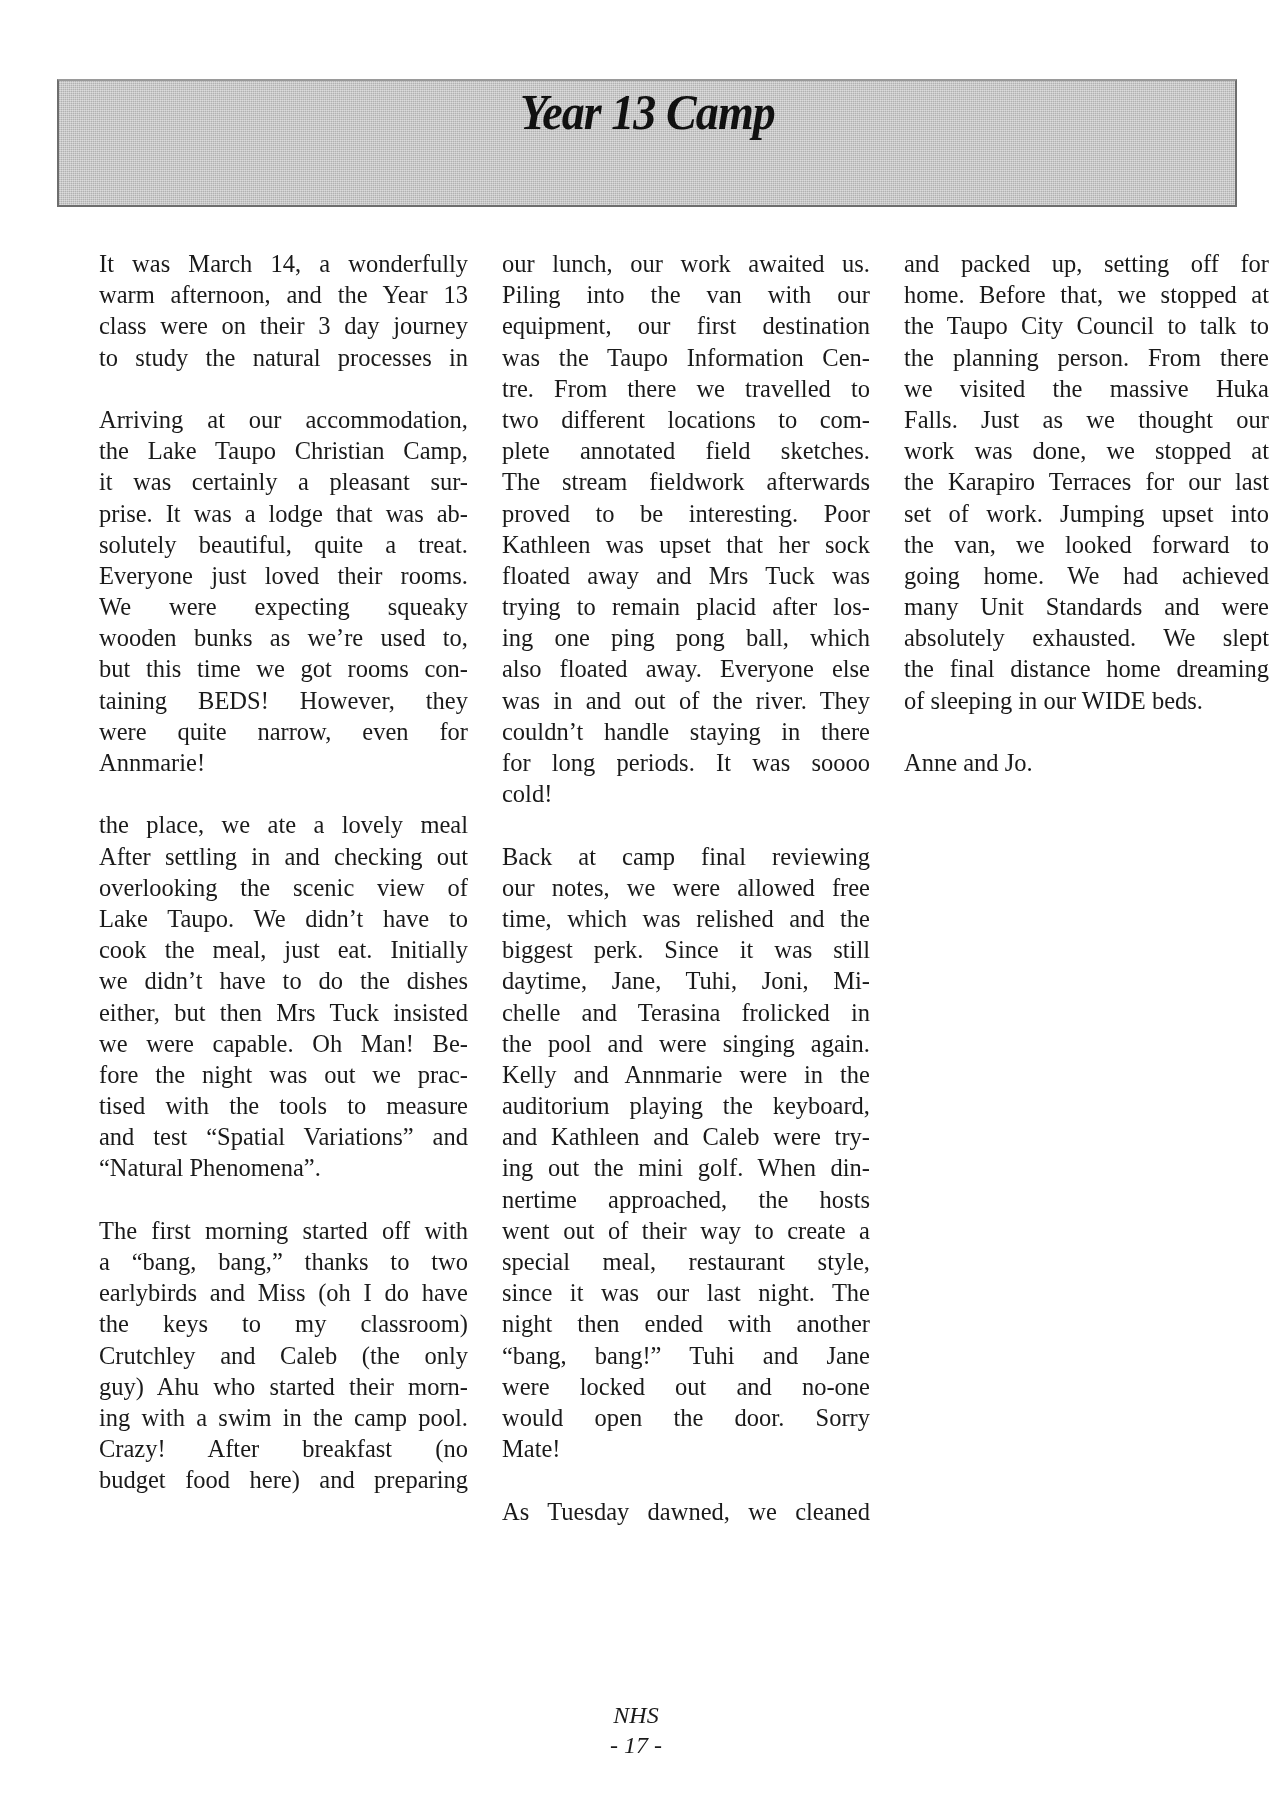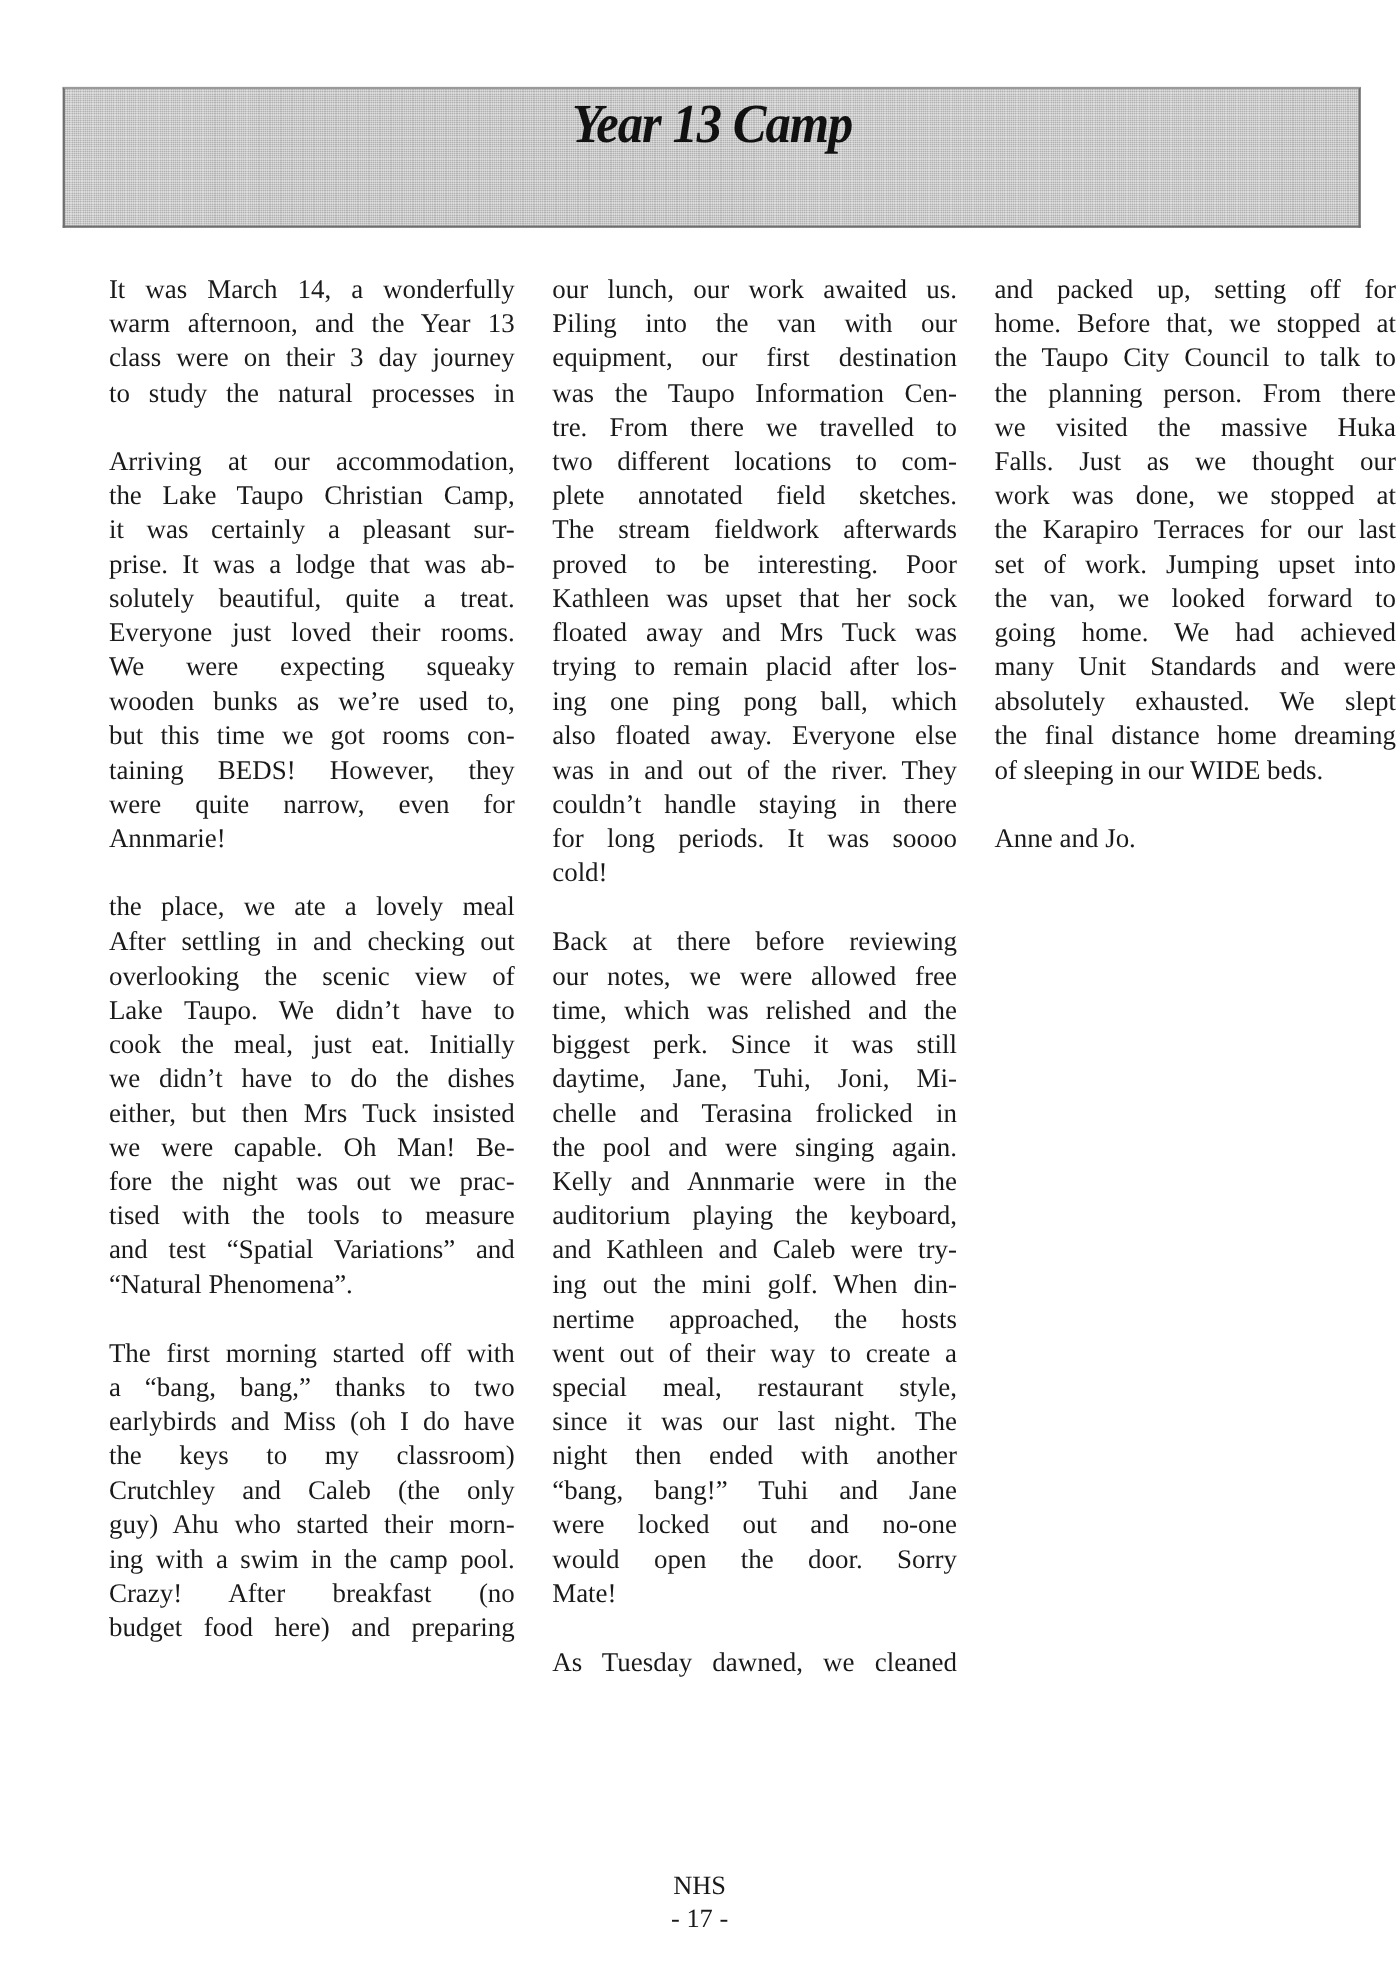--- a/index.html
+++ b/index.html
@@ -65,20 +65,21 @@
     }
     .line.last {
       text-align-last: left;
     }
     .footer {
       position: absolute;
       left: 0;
       width: 1272px;
       top: 1700px;
       text-align: center;
+      font-style: italic;
       font-size: 24px;
       line-height: 30px;
       color: #1a1a1a;
     }
     .footer div { display: block; }
   </style>
 </head>
 <body>
 
 <div class="banner">
@@ -147,21 +148,21 @@
       <span class="line">floated away and Mrs Tuck was</span>
       <span class="line">trying to remain placid after los-</span>
       <span class="line">ing one ping pong ball, which</span>
       <span class="line">also floated away.  Everyone else</span>
       <span class="line">was in and out of the river.  They</span>
       <span class="line">couldn’t handle staying in there</span>
       <span class="line">for long periods.  It was soooo</span>
       <span class="line last">cold!</span>
     </div>
     <div class="para">
-      <span class="line">Back at there before reviewing</span>
+      <span class="line">Back at camp final reviewing</span>
       <span class="line">our notes, we were allowed free</span>
       <span class="line">time, which was relished and the</span>
       <span class="line">biggest perk.  Since it was still</span>
       <span class="line">daytime, Jane, Tuhi, Joni, Mi-</span>
       <span class="line">chelle and Terasina frolicked in</span>
       <span class="line">the pool and were singing again.</span>
       <span class="line">Kelly and Annmarie were in the</span>
       <span class="line">auditorium playing the keyboard,</span>
       <span class="line">and Kathleen and Caleb were try-</span>
       <span class="line">ing out the mini golf.  When din-</span>

